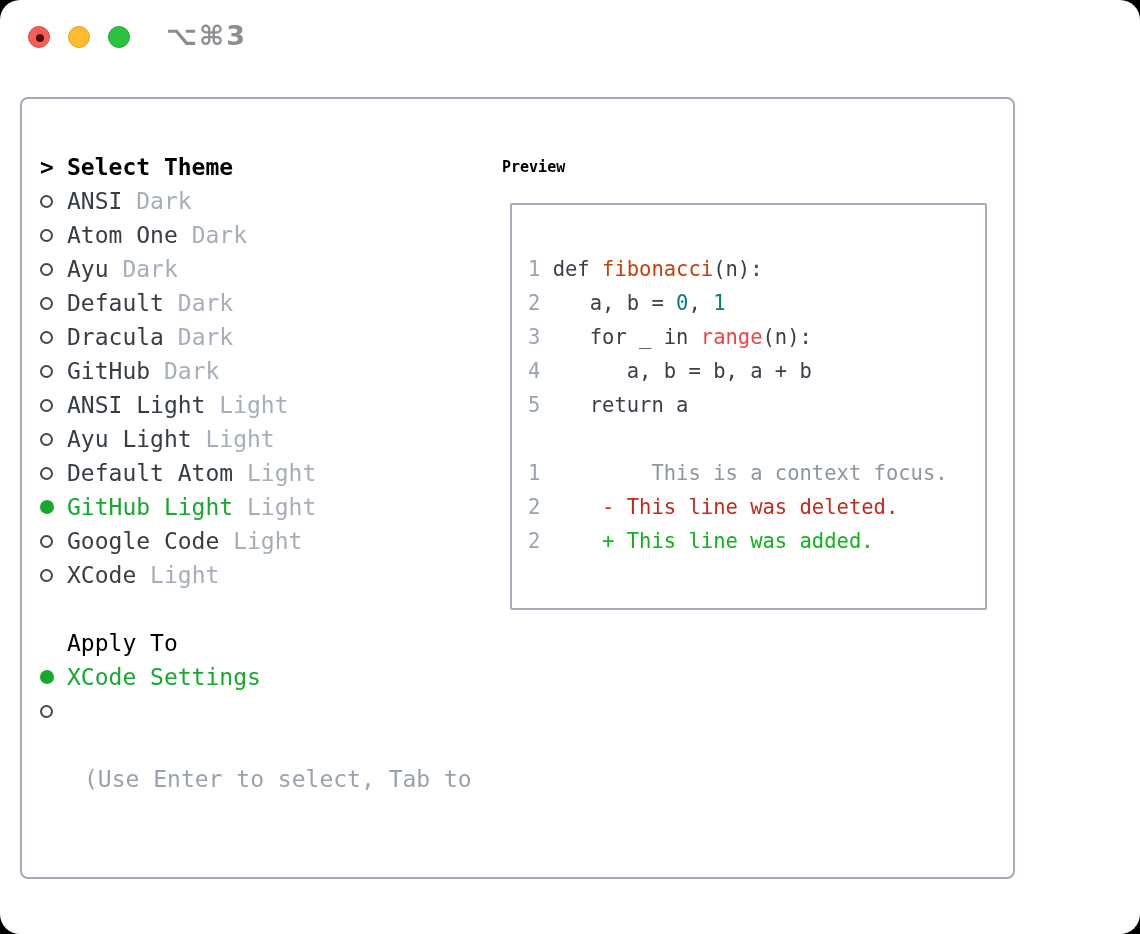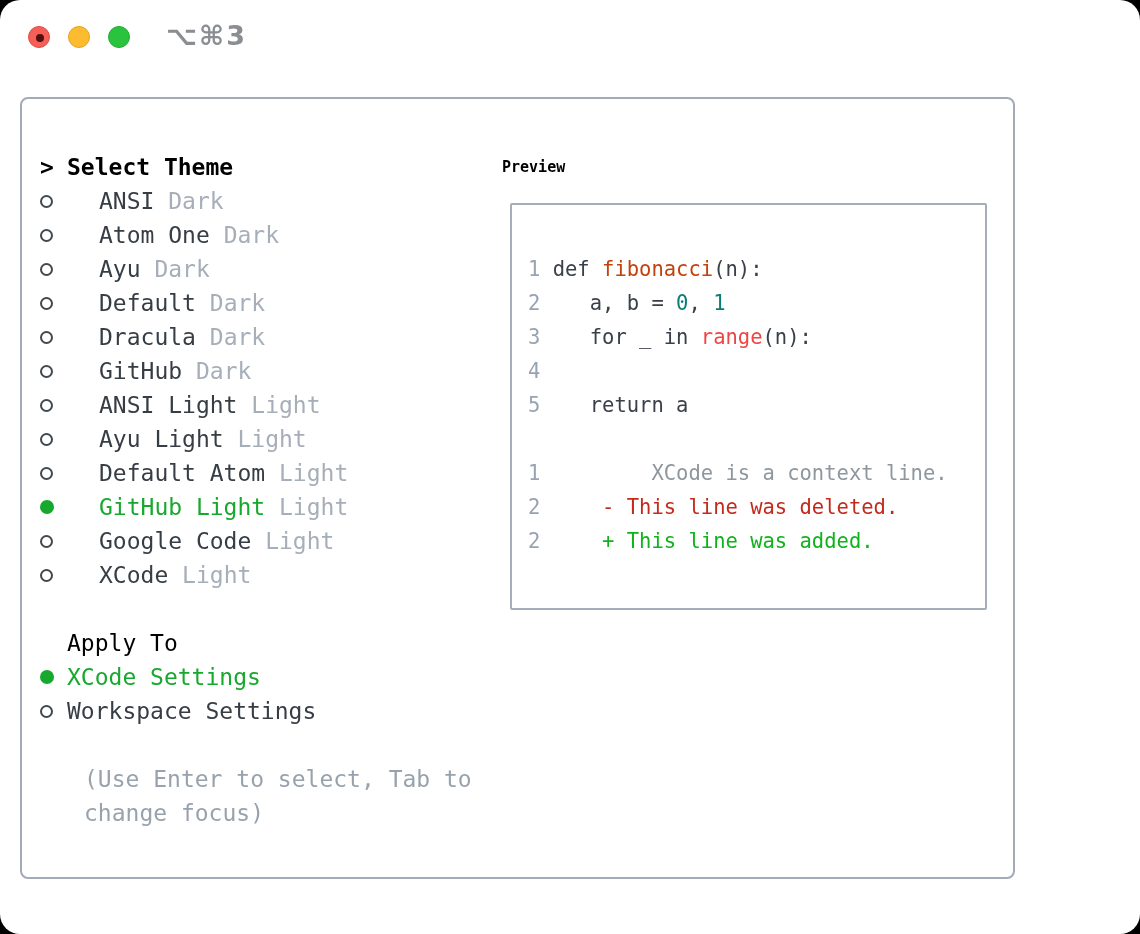--- a/index.html
+++ b/index.html
@@ -21,21 +21,21 @@
 
   .row{height:34px;display:flex;align-items:center;white-space:pre;}
 
   
   .left-col{position:absolute;left:18px;top:51px;width:450px;font-size:23px;color:#373d45;}
   .gutter{display:inline-flex;width:27px;flex:0 0 27px;align-items:center;}
   .prompt{font-weight:bold;color:#000;}
   .header-label{font-weight:bold;color:#000;}
   .radio{width:13px;height:13px;box-sizing:border-box;border:2px solid #42484f;border-radius:50%;}
   .radio.filled{border-color:#17a82e;background:#17a82e;width:14px;height:14px;}
-  .item .label{color:#373d45;margin-left:32px;}
+  .item .label{color:#373d45;}
   .item.selected .label{color:#17a82e;}
   .item .variant{color:#a6aeb9;}
   .apply-label{color:#000;}
   .opt .label{color:#373d45;}
   .opt.selected .label{color:#17a82e;}
   .hint{color:#98a2ad;margin-left:44px;}
 
   
   .right-col{position:absolute;left:480px;top:51px;width:505px;}
   .preview-title{font-size:15px;font-weight:bold;color:#000;}
@@ -87,40 +87,39 @@
         </div>
 
       <div class="row"></div>
 
       <div class="row">
         <span class="gutter"></span><span class="apply-label">Apply To</span>
       </div>
 
       <div id="apply-list">
           <div class="row opt selected"><span class="gutter"><span class="radio filled"></span></span><span class="label">XCode Settings</span></div>
-          <div class="row opt"><span class="gutter"><span class="radio"></span></span><span class="label">Workspace Settings</span></div>
+          <div class="row opt"><span class="gutter"><span class="radio"></span></span></div>
         </div>
 
       <div class="row"></div>
 
       <div class="row hint">(Use Enter to select, Tab to</div>
-      <div class="row hint">change focus)</div>
     </div>
 
     <div class="right-col">
       <div class="row preview-title">Preview</div>
       <div class="preview-box">
         <div id="preview-code">
             <div class="cline"><span class="ln">1</span><span class="tok-code"> def </span><span class="tok-func">fibonacci</span><span class="tok-code">(n):</span></div>
             <div class="cline"><span class="ln">2</span><span class="tok-code">    a, b = </span><span class="tok-num">0</span><span class="tok-code">, </span><span class="tok-num">1</span></div>
             <div class="cline"><span class="ln">3</span><span class="tok-code">    for _ in </span><span class="tok-builtin">range</span><span class="tok-code">(n):</span></div>
-            <div class="cline"><span class="ln">4</span></div>
+            <div class="cline"><span class="ln">4</span><span class="tok-code">       a, b = b, a + b</span></div>
             <div class="cline"><span class="ln">5</span><span class="tok-code">    return a</span></div>
             <div class="cline"><span class="ln"></span></div>
-            <div class="cline"><span class="ln">1</span><span class="tok-ctx">         XCode is a context line.</span></div>
+            <div class="cline"><span class="ln">1</span><span class="tok-ctx">         This is a context focus.</span></div>
             <div class="cline"><span class="ln">2</span><span class="tok-del">     - This line was deleted.</span></div>
             <div class="cline"><span class="ln">2</span><span class="tok-add">     + This line was added.</span></div>
           </div>
       </div>
     </div>
 
   </div>
 </div>
 
 </body></html>

